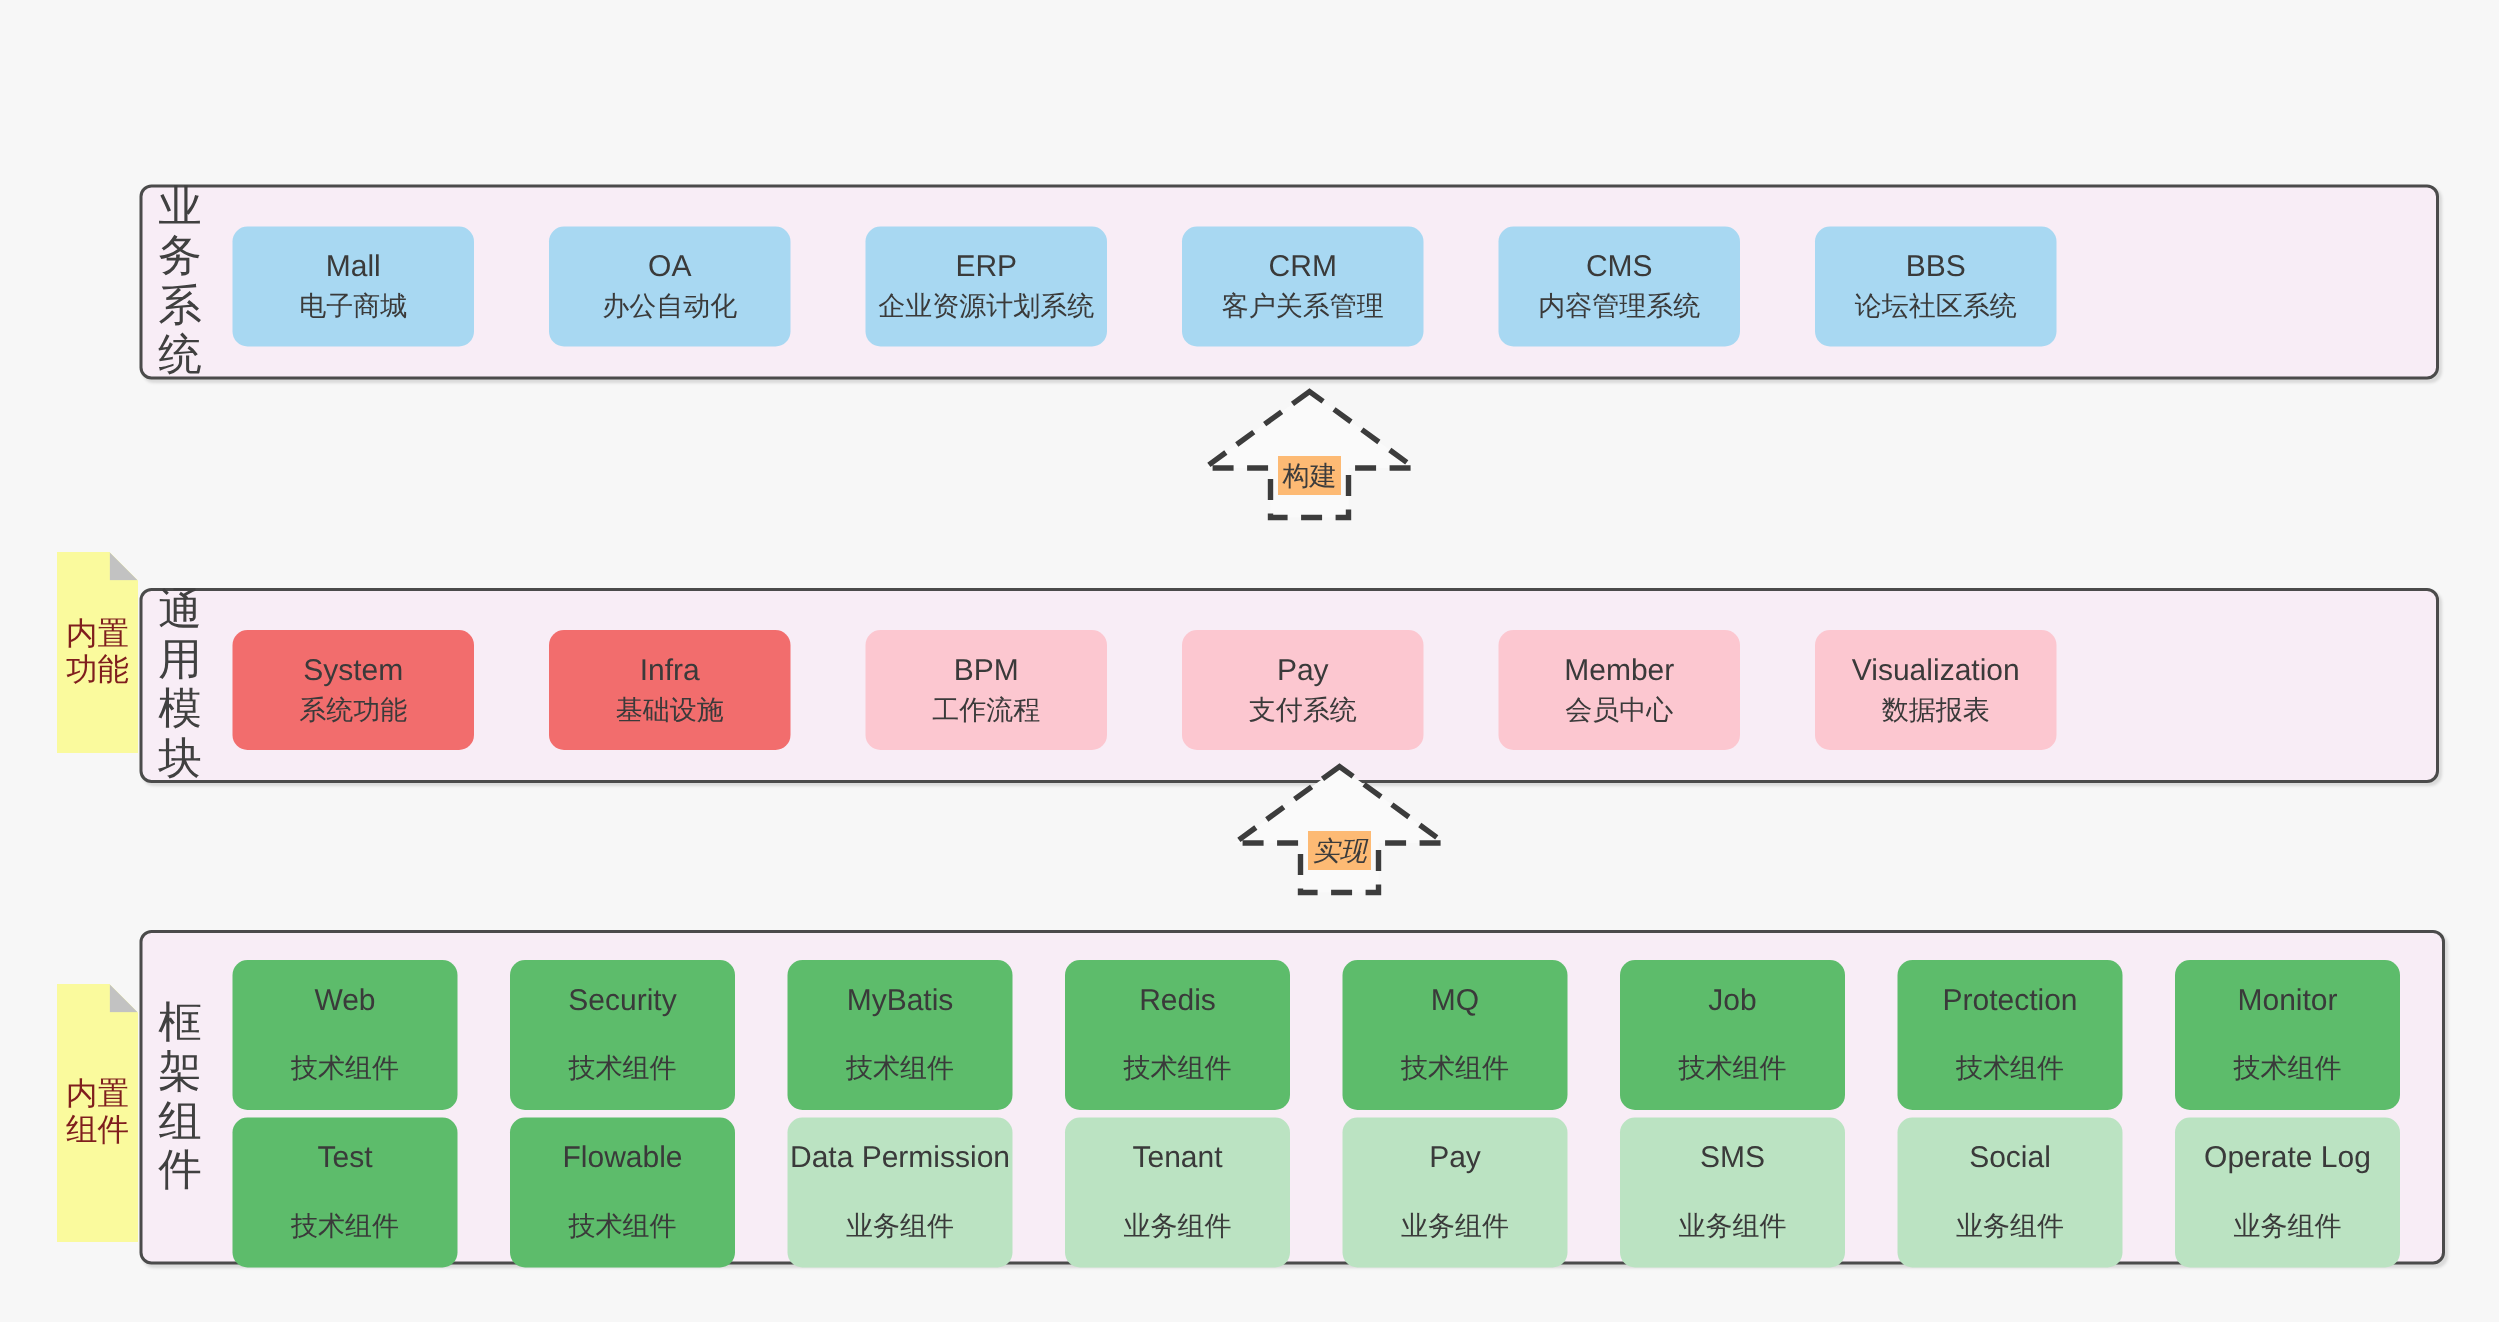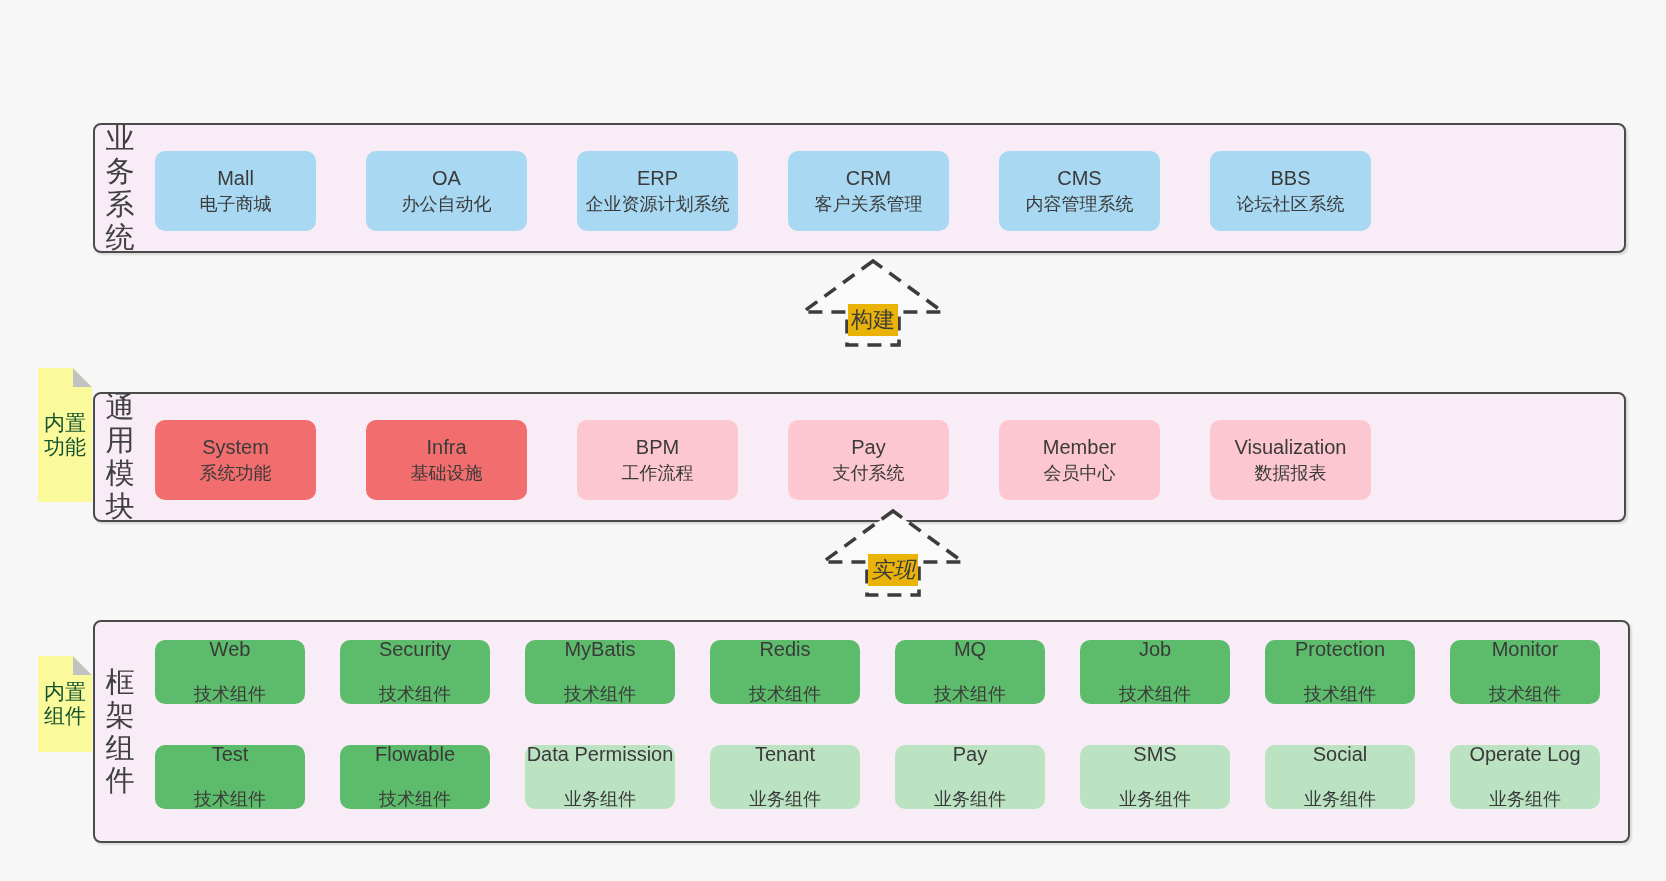--- a/index.html
+++ b/index.html
@@ -49,44 +49,44 @@
   .panel-framework .boxes.row-2 { top: 123px; }
 
   .box {
     width: 161px; height: 80px;
     border-radius: 10px;
     display: flex; flex-direction: column;
     align-items: center; justify-content: center;
     text-align: center;
     line-height: 26px;
   }
-  .panel-framework .box { width: 150px; height: 64px; line-height: 25px; gap: 20px; }
+  .panel-framework .box { width: 150px; height: 100px; line-height: 25px; gap: 20px; }
   .box .en { font-size: 20px; }
   .box .cn { font-size: 18px; }
 
   .v-blue  { background: #a8d8f2; }
   .v-red   { background: #f26d6d; }
   .v-pink  { background: #fcc7d0; }
   .v-dark  { background: #5dbc6b; }
   .v-light { background: #bbe3c2; }
 
   
   .tag {
     position: absolute;
     width: 54px;
     background: #fafa9d;
     clip-path: polygon(0 0, calc(100% - 19px) 0, 100% 19px, 100% 100%, 0 100%);
     display: flex; align-items: center; justify-content: center;
     font-size: 21px; line-height: 1.12;
     word-break: break-all; text-align: center;
-    color: #14532d;
+    color: #7f1d1d;
     z-index: 1;
   }
   .tag-modules   { left: 38px; top: 368px; height: 134px; }
-  .tag-framework { left: 38px; top: 656px; height: 96px; }
+  .tag-framework { left: 38px; top: 656px; height: 172px; }
   .tag .fold {
     position: absolute;
     right: 0; top: 0;
     width: 19px; height: 19px;
     background: #c2c2c2;
     clip-path: polygon(0 0, 100% 100%, 0 100%);
   }
 
   
   .arrow {
@@ -94,23 +94,23 @@
     width: 160px; height: 100px;
     z-index: 2;
   }
   .arrow-build     { left: 793px; top: 254px; }
   .arrow-implement { left: 813px; top: 504px; font-style: italic; }
   .arrow svg { position: absolute; left: 0; top: 0; }
   .arrow-label {
     position: absolute;
     left: 50%; top: 50px;
     transform: translateX(-50%);
-    background: #eab308;
+    background: #fdba74;
     padding: 1px 3px;
-    font-size: 22px;
+    font-size: 18px;
     color: #3c3c3c;
     white-space: nowrap;
   }
 </style>
 </head>
 <body>
 
 <div class="stage">
 
   <div class="panel panel-business">

